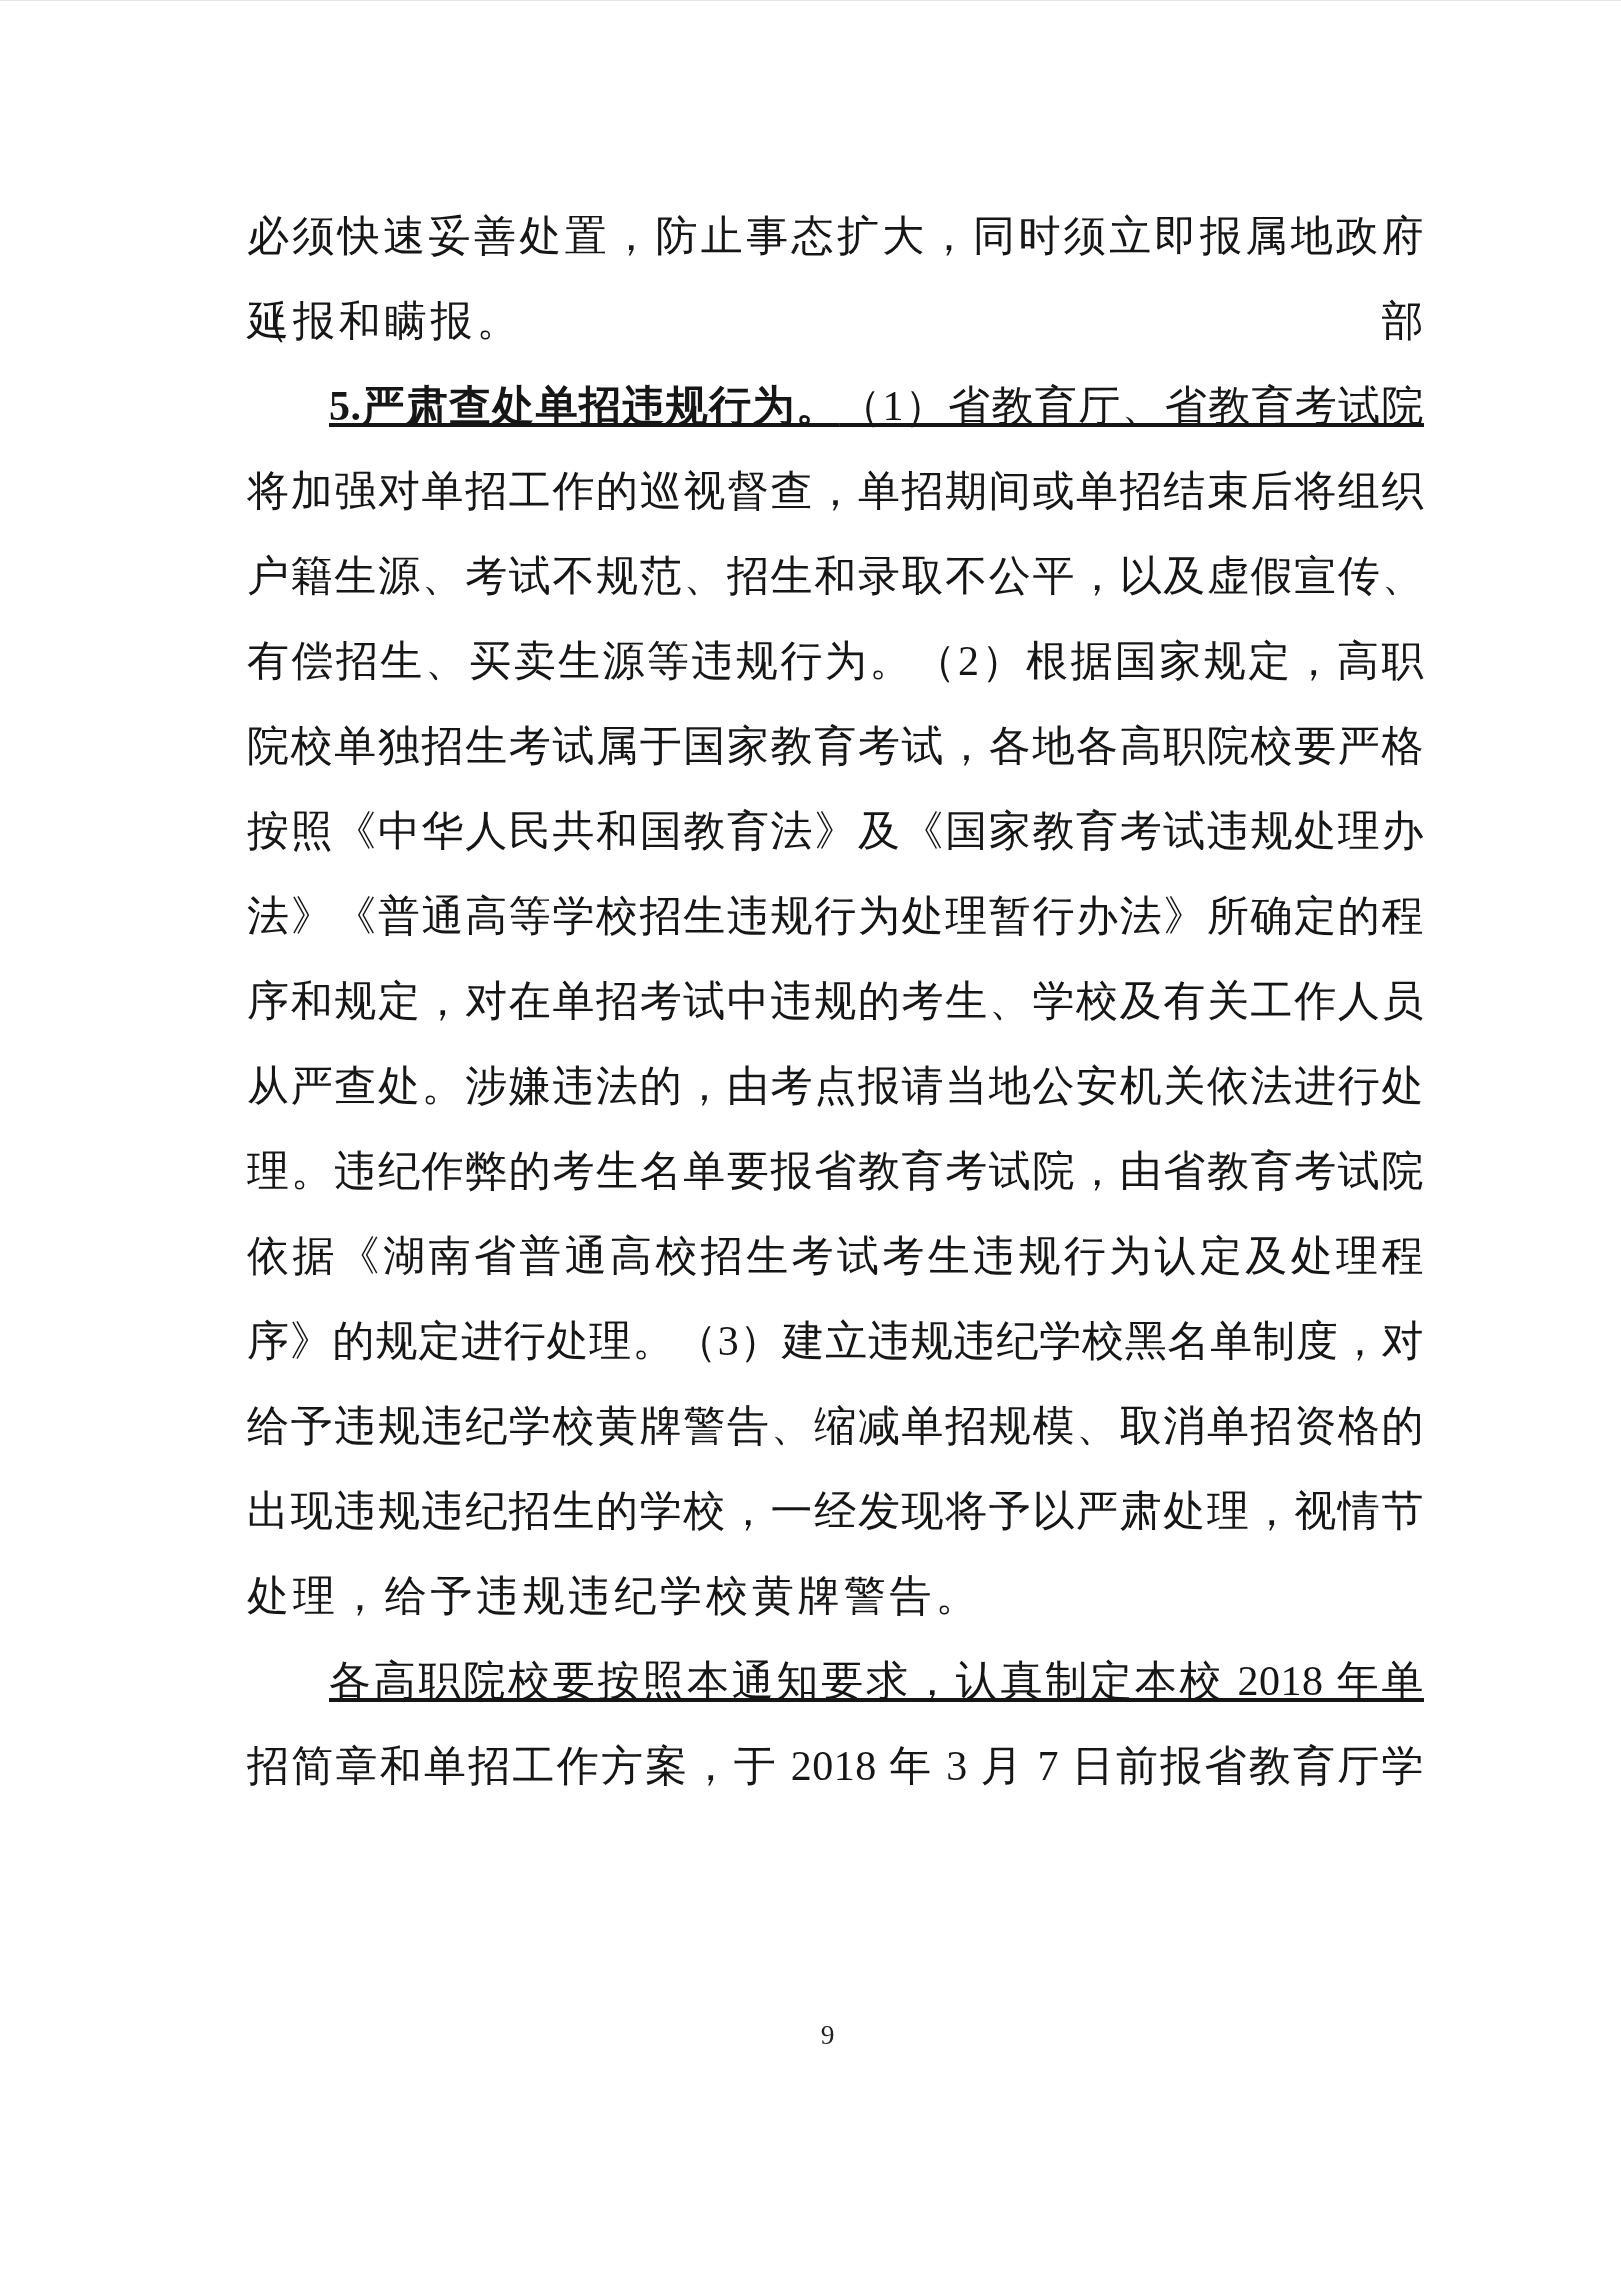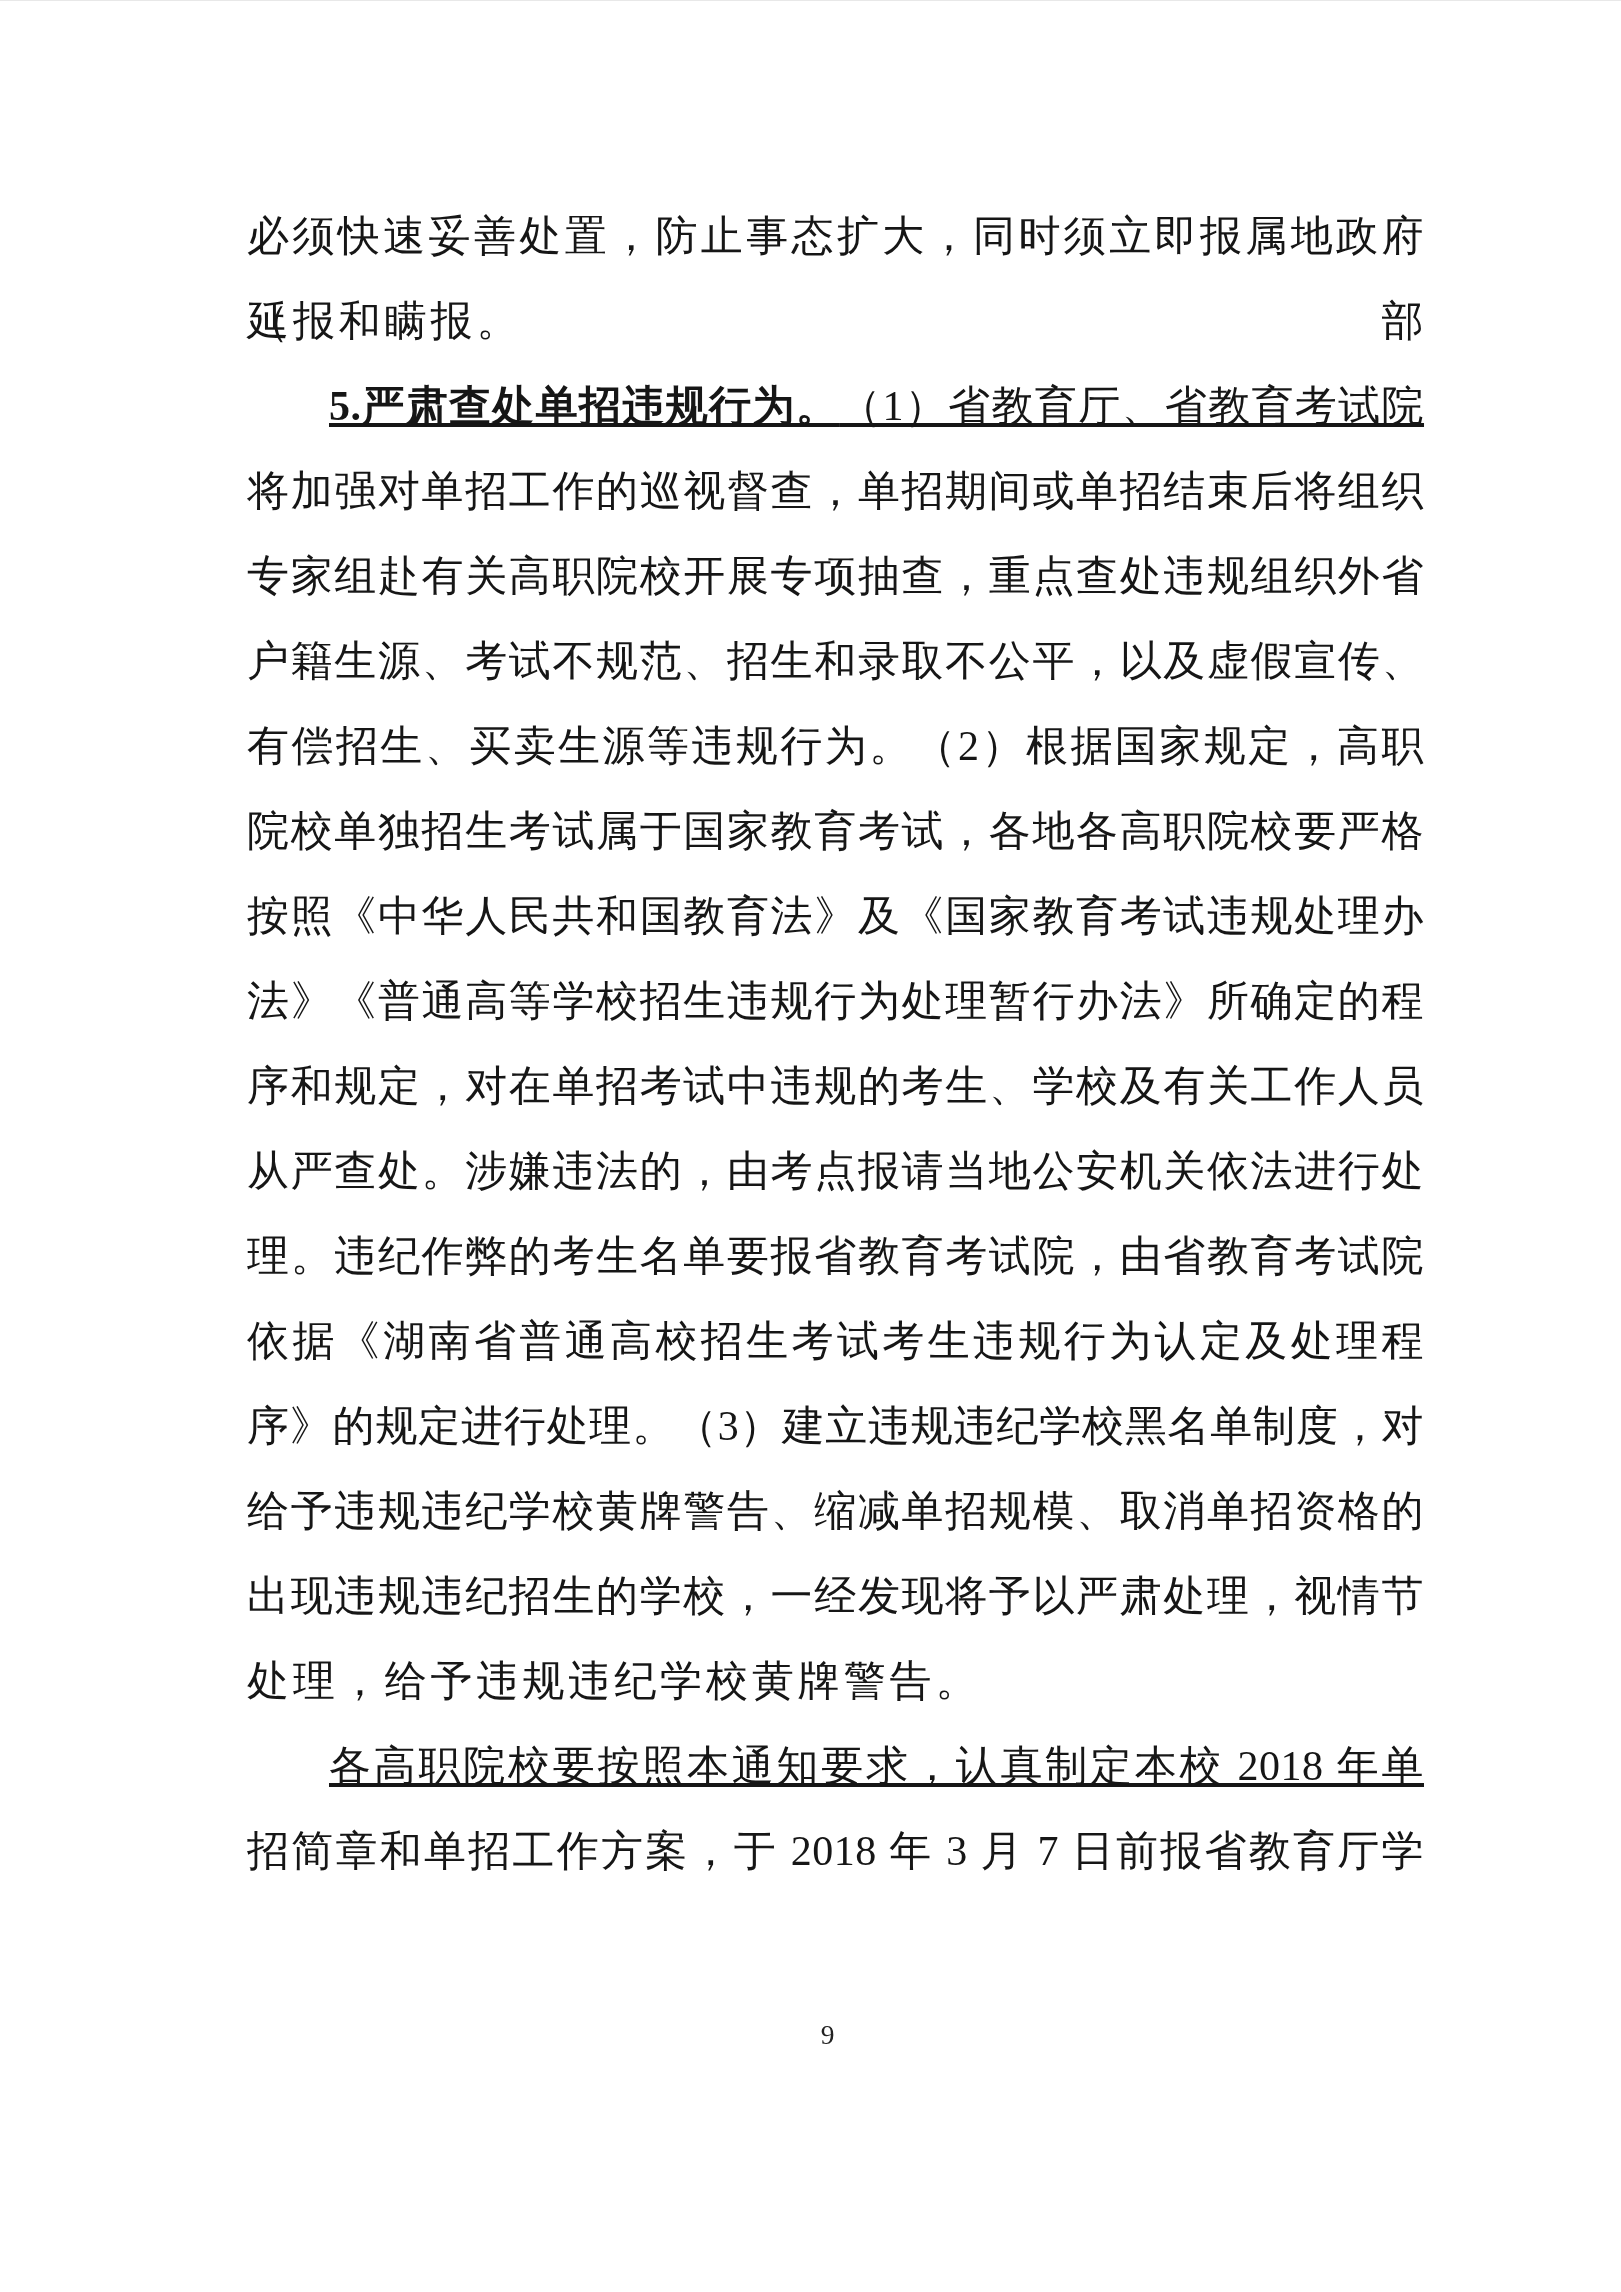--- a/index.html
+++ b/index.html
@@ -58,21 +58,20 @@
 </style>
 </head>
 <body>
 
 <div class="page">
   <div class="text-block">
     <div class="line">必须快速妥善处置，防止事态扩大，同时须立即报属地政府（部</div>
     <div class="line para-end">延报和瞒报。</div>
     <div class="line indent"><b>5.严肃查处单招违规行为。</b><span>（1）省教育厅、省教育考试院</span></div>
     <div class="line">将加强对单招工作的巡视督查，单招期间或单招结束后将组织</div>
-    <div class="line">专家组赴有关高职院校开展专项抽查，重点查处违规组织外省</div>
     <div class="line">户籍生源、考试不规范、招生和录取不公平，以及虚假宣传、</div>
     <div class="line">有偿招生、买卖生源等违规行为。（2）根据国家规定，高职</div>
     <div class="line">院校单独招生考试属于国家教育考试，各地各高职院校要严格</div>
     <div class="line">按照《中华人民共和国教育法》及《国家教育考试违规处理办</div>
     <div class="line">法》《普通高等学校招生违规行为处理暂行办法》所确定的程</div>
     <div class="line">序和规定，对在单招考试中违规的考生、学校及有关工作人员</div>
     <div class="line">从严查处。涉嫌违法的，由考点报请当地公安机关依法进行处</div>
     <div class="line">理。违纪作弊的考生名单要报省教育考试院，由省教育考试院</div>
     <div class="line">依据《湖南省普通高校招生考试考生违规行为认定及处理程</div>
     <div class="line">序》的规定进行处理。（3）建立违规违纪学校黑名单制度，对</div>

